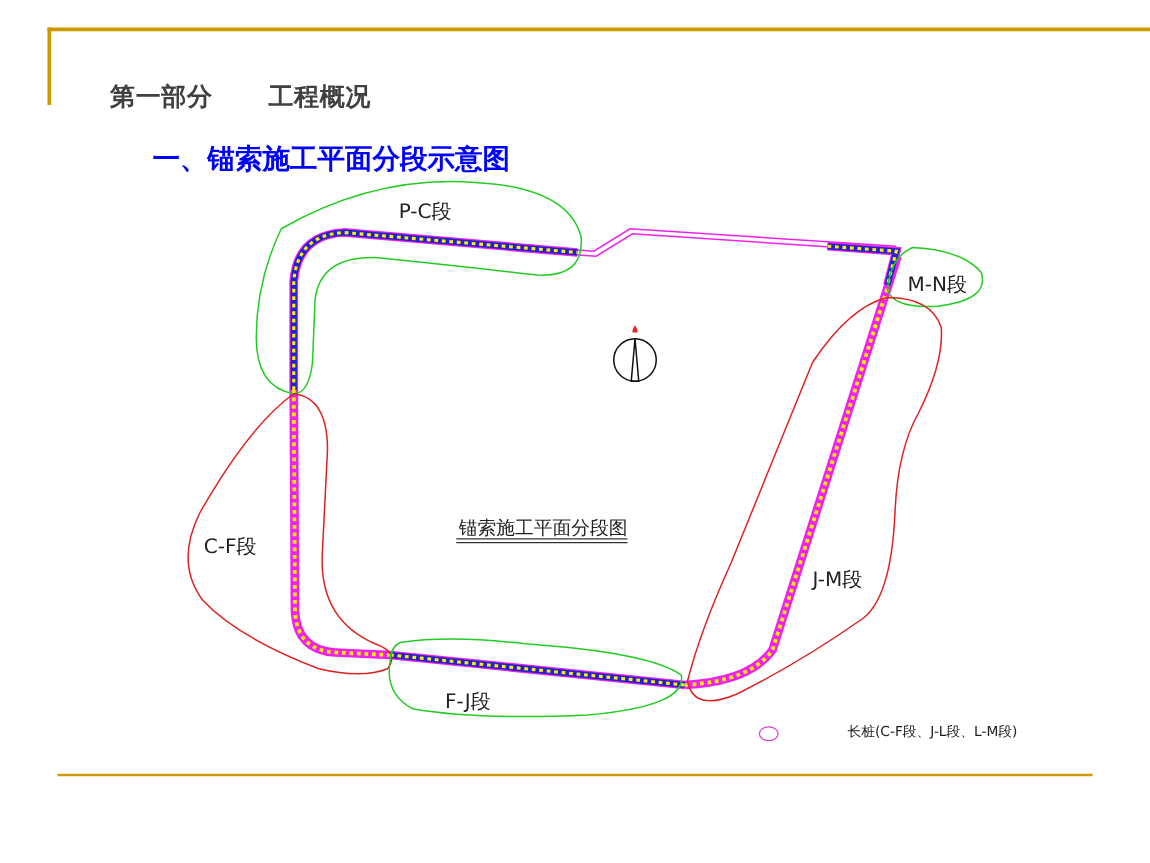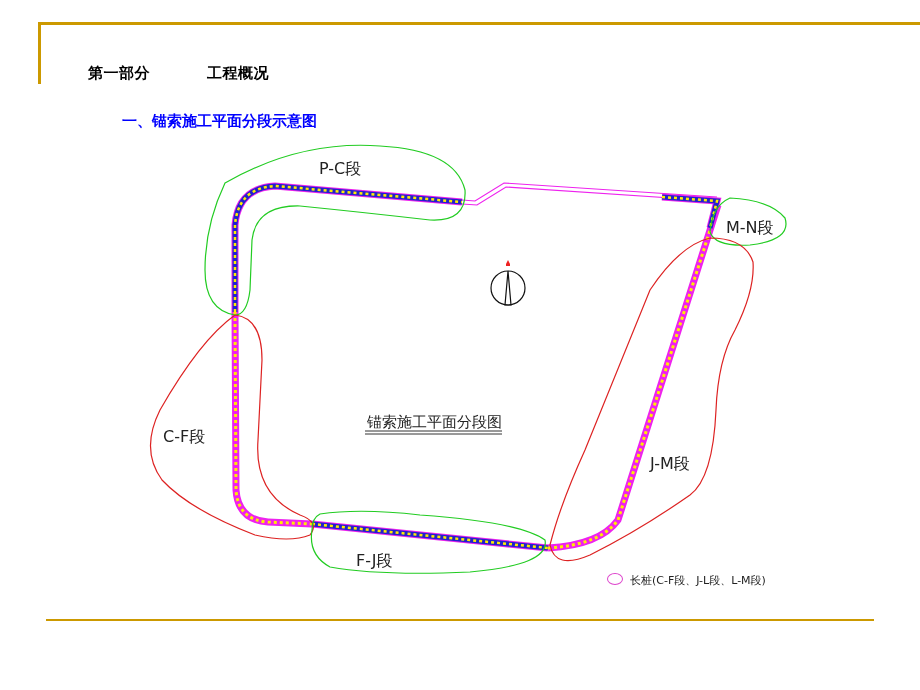--- a/index.html
+++ b/index.html
@@ -1,25 +1,25 @@
 <!DOCTYPE html>
 <html><head>
   <meta charset="utf-8">
   <style>
     html, body { margin:0; padding:0; background:#ffffff; }
     body { width:920px; height:690px; position:relative; overflow:hidden; font-family:"DejaVu Sans", sans-serif; }
     .frame-top { position:absolute; left:38px; top:22px; width:882px; height:3px; background:#cc9900; }
     .frame-left { position:absolute; left:38px; top:22px; width:3px; height:62px; background:#cc9900; }
     .frame-bottom { position:absolute; left:46px; top:619px; width:828px; height:2px; background:#cc9900; }
-    .title { position:absolute; left:88px; top:64px; font-size:15px; font-weight:bold; color:#000000; letter-spacing:0.5px; white-space:pre;font-family:Liberation Mono, monospace; }
-    .subtitle { position:absolute; left:122px; top:112px; font-size:15px; font-weight:bold; color:#0000ff; }
+    .title { position:absolute; left:88px; top:64px; font-size:20px; font-weight:bold; color:#404040; letter-spacing:0.5px; white-space:pre; }
+    .subtitle { position:absolute; left:122px; top:112px; font-size:22px; font-weight:bold; color:#0000ff; }
     svg.diagram { position:absolute; left:0; top:0; }
     .lbl { font-family:"DejaVu Sans", sans-serif; font-size:16px; fill:#222222; }
     .legend { position:absolute; left:607px; top:573px; font-size:11px; color:#222222; }
-    .legend-row { display:flex; align-items:flex-start; height:20px; }
+    .legend-row { display:flex; align-items:flex-end; height:20px;gap:48px; }
     .legend-swatch { width:14px; height:10px; border-radius:50%; border:1.5px solid; margin-right:7px; }
   </style>
 </head>
 <body>
 
 <div class="frame-top"></div>
 <div class="frame-left"></div>
 
 <div class="title"><span>第一部分</span>      <span>工程概况</span></div>
 <div class="subtitle">一、锚索施工平面分段示意图</div>

